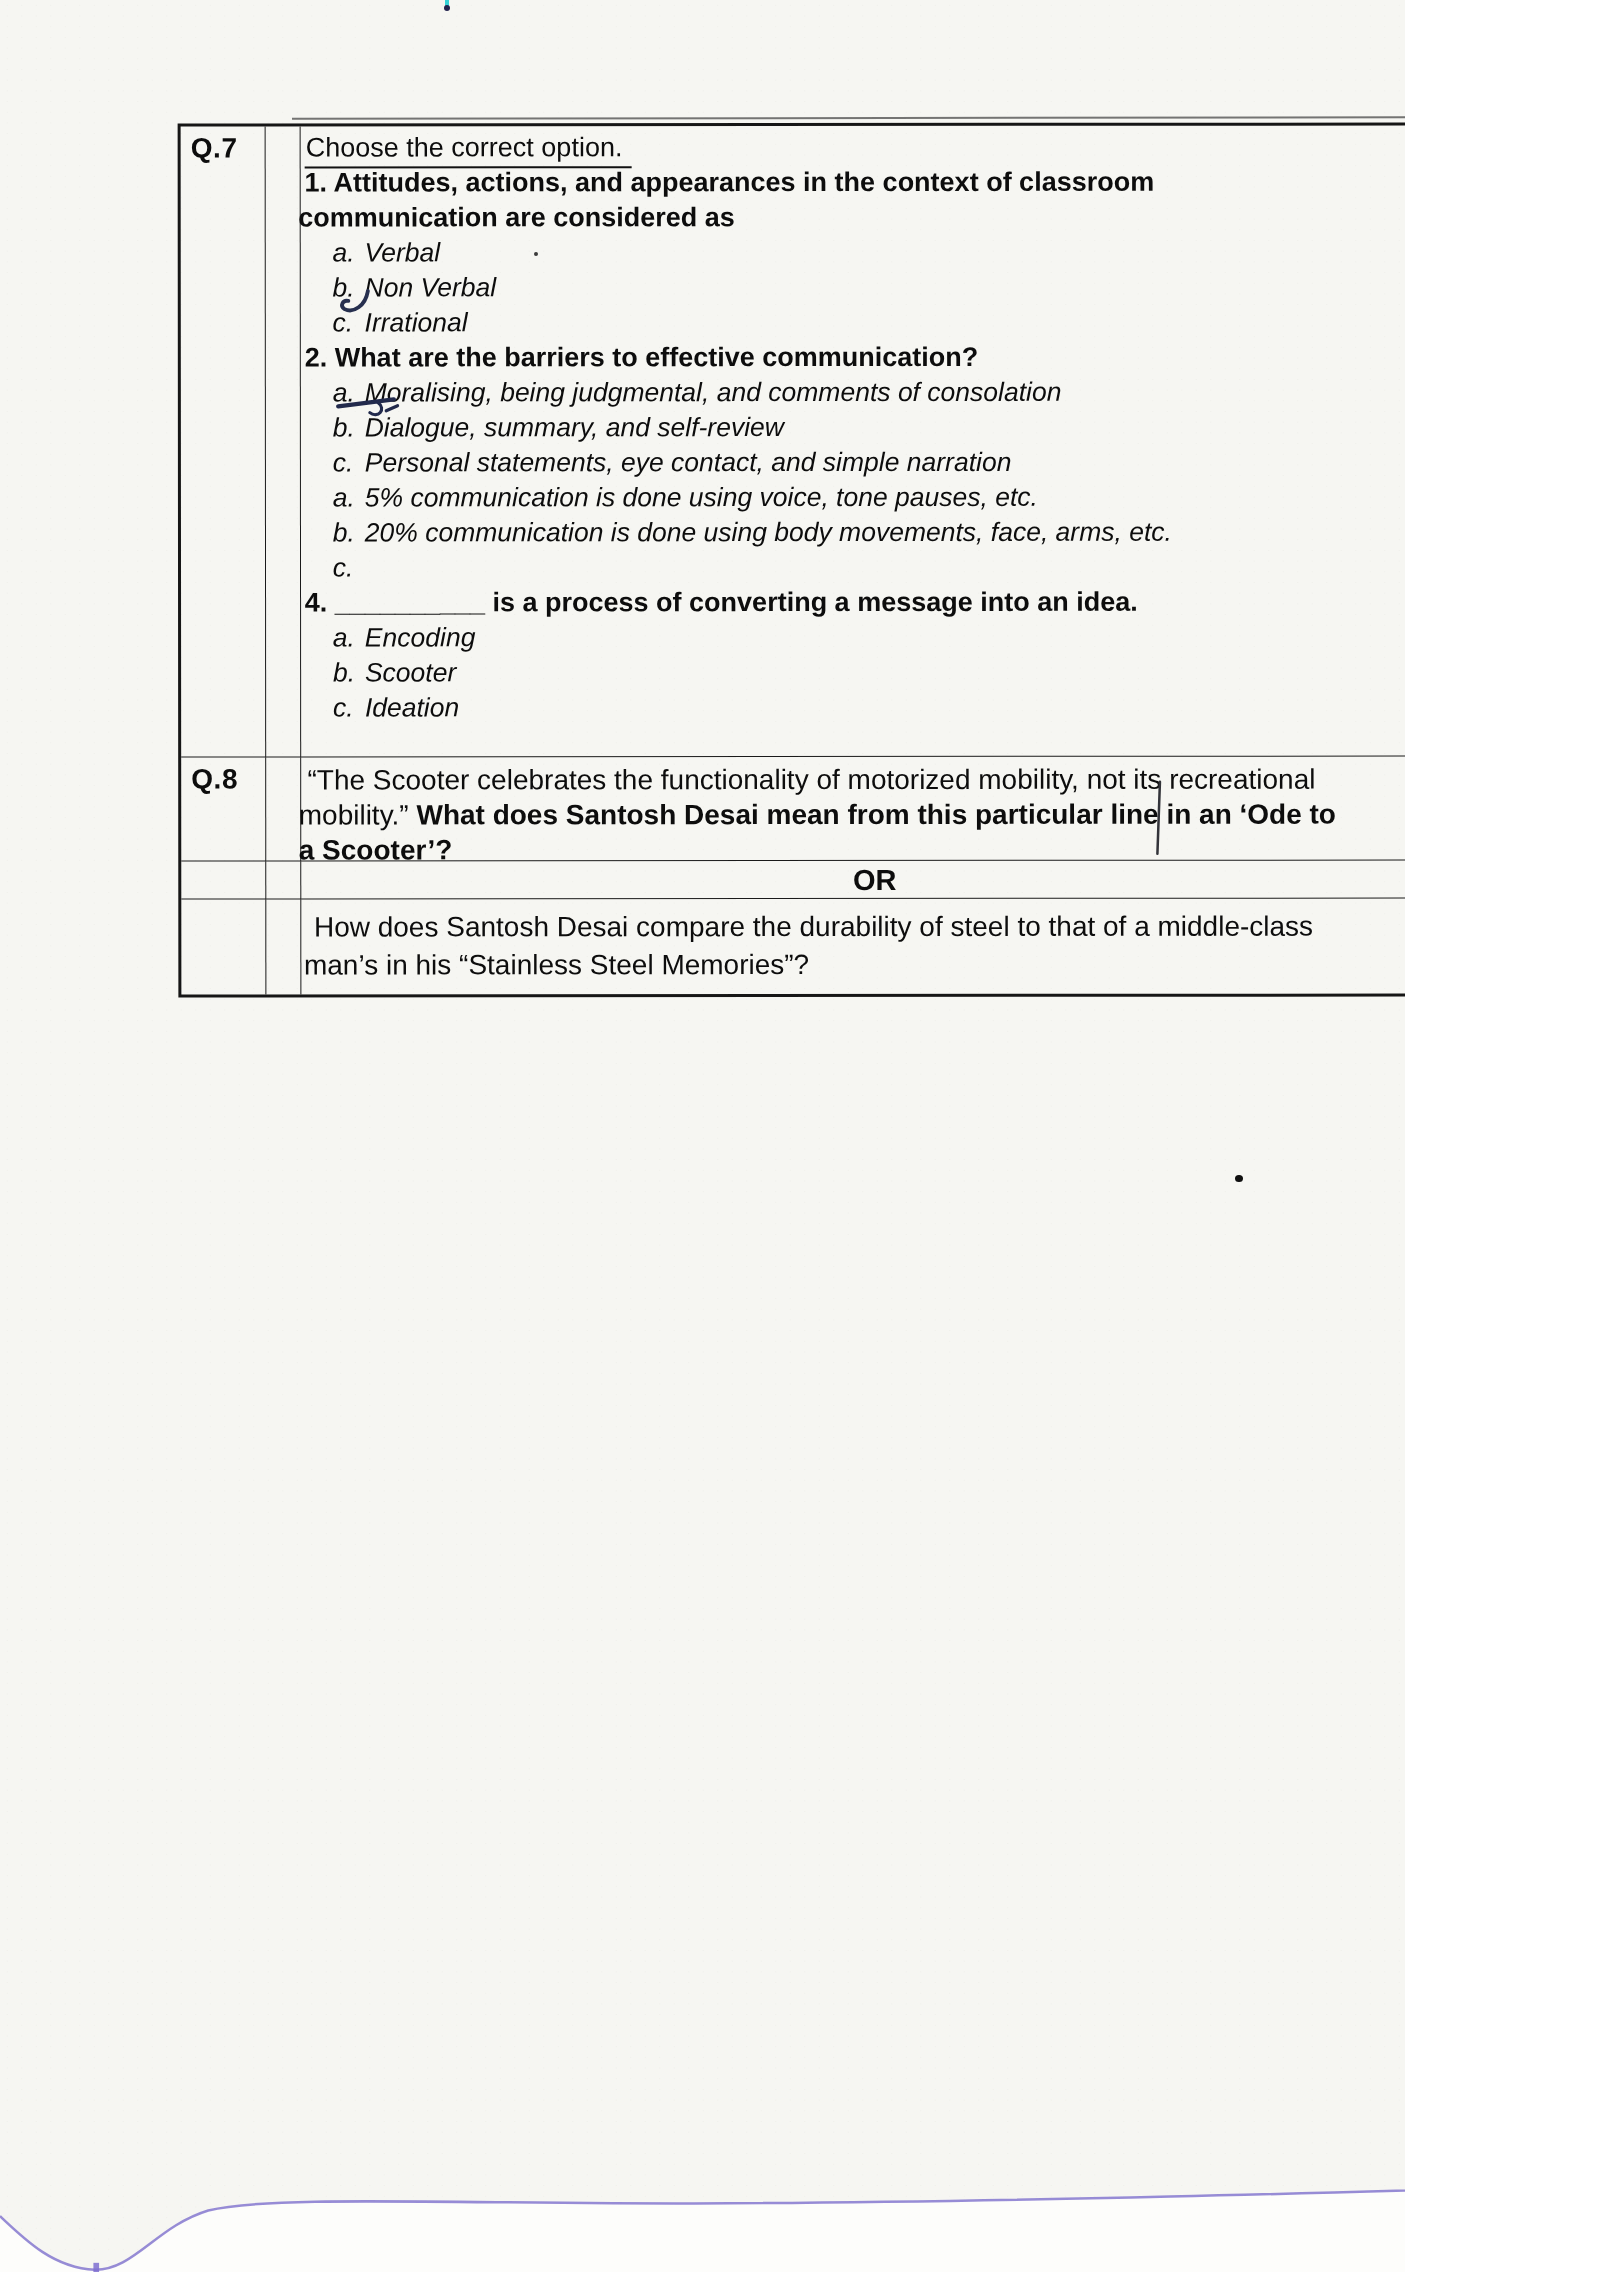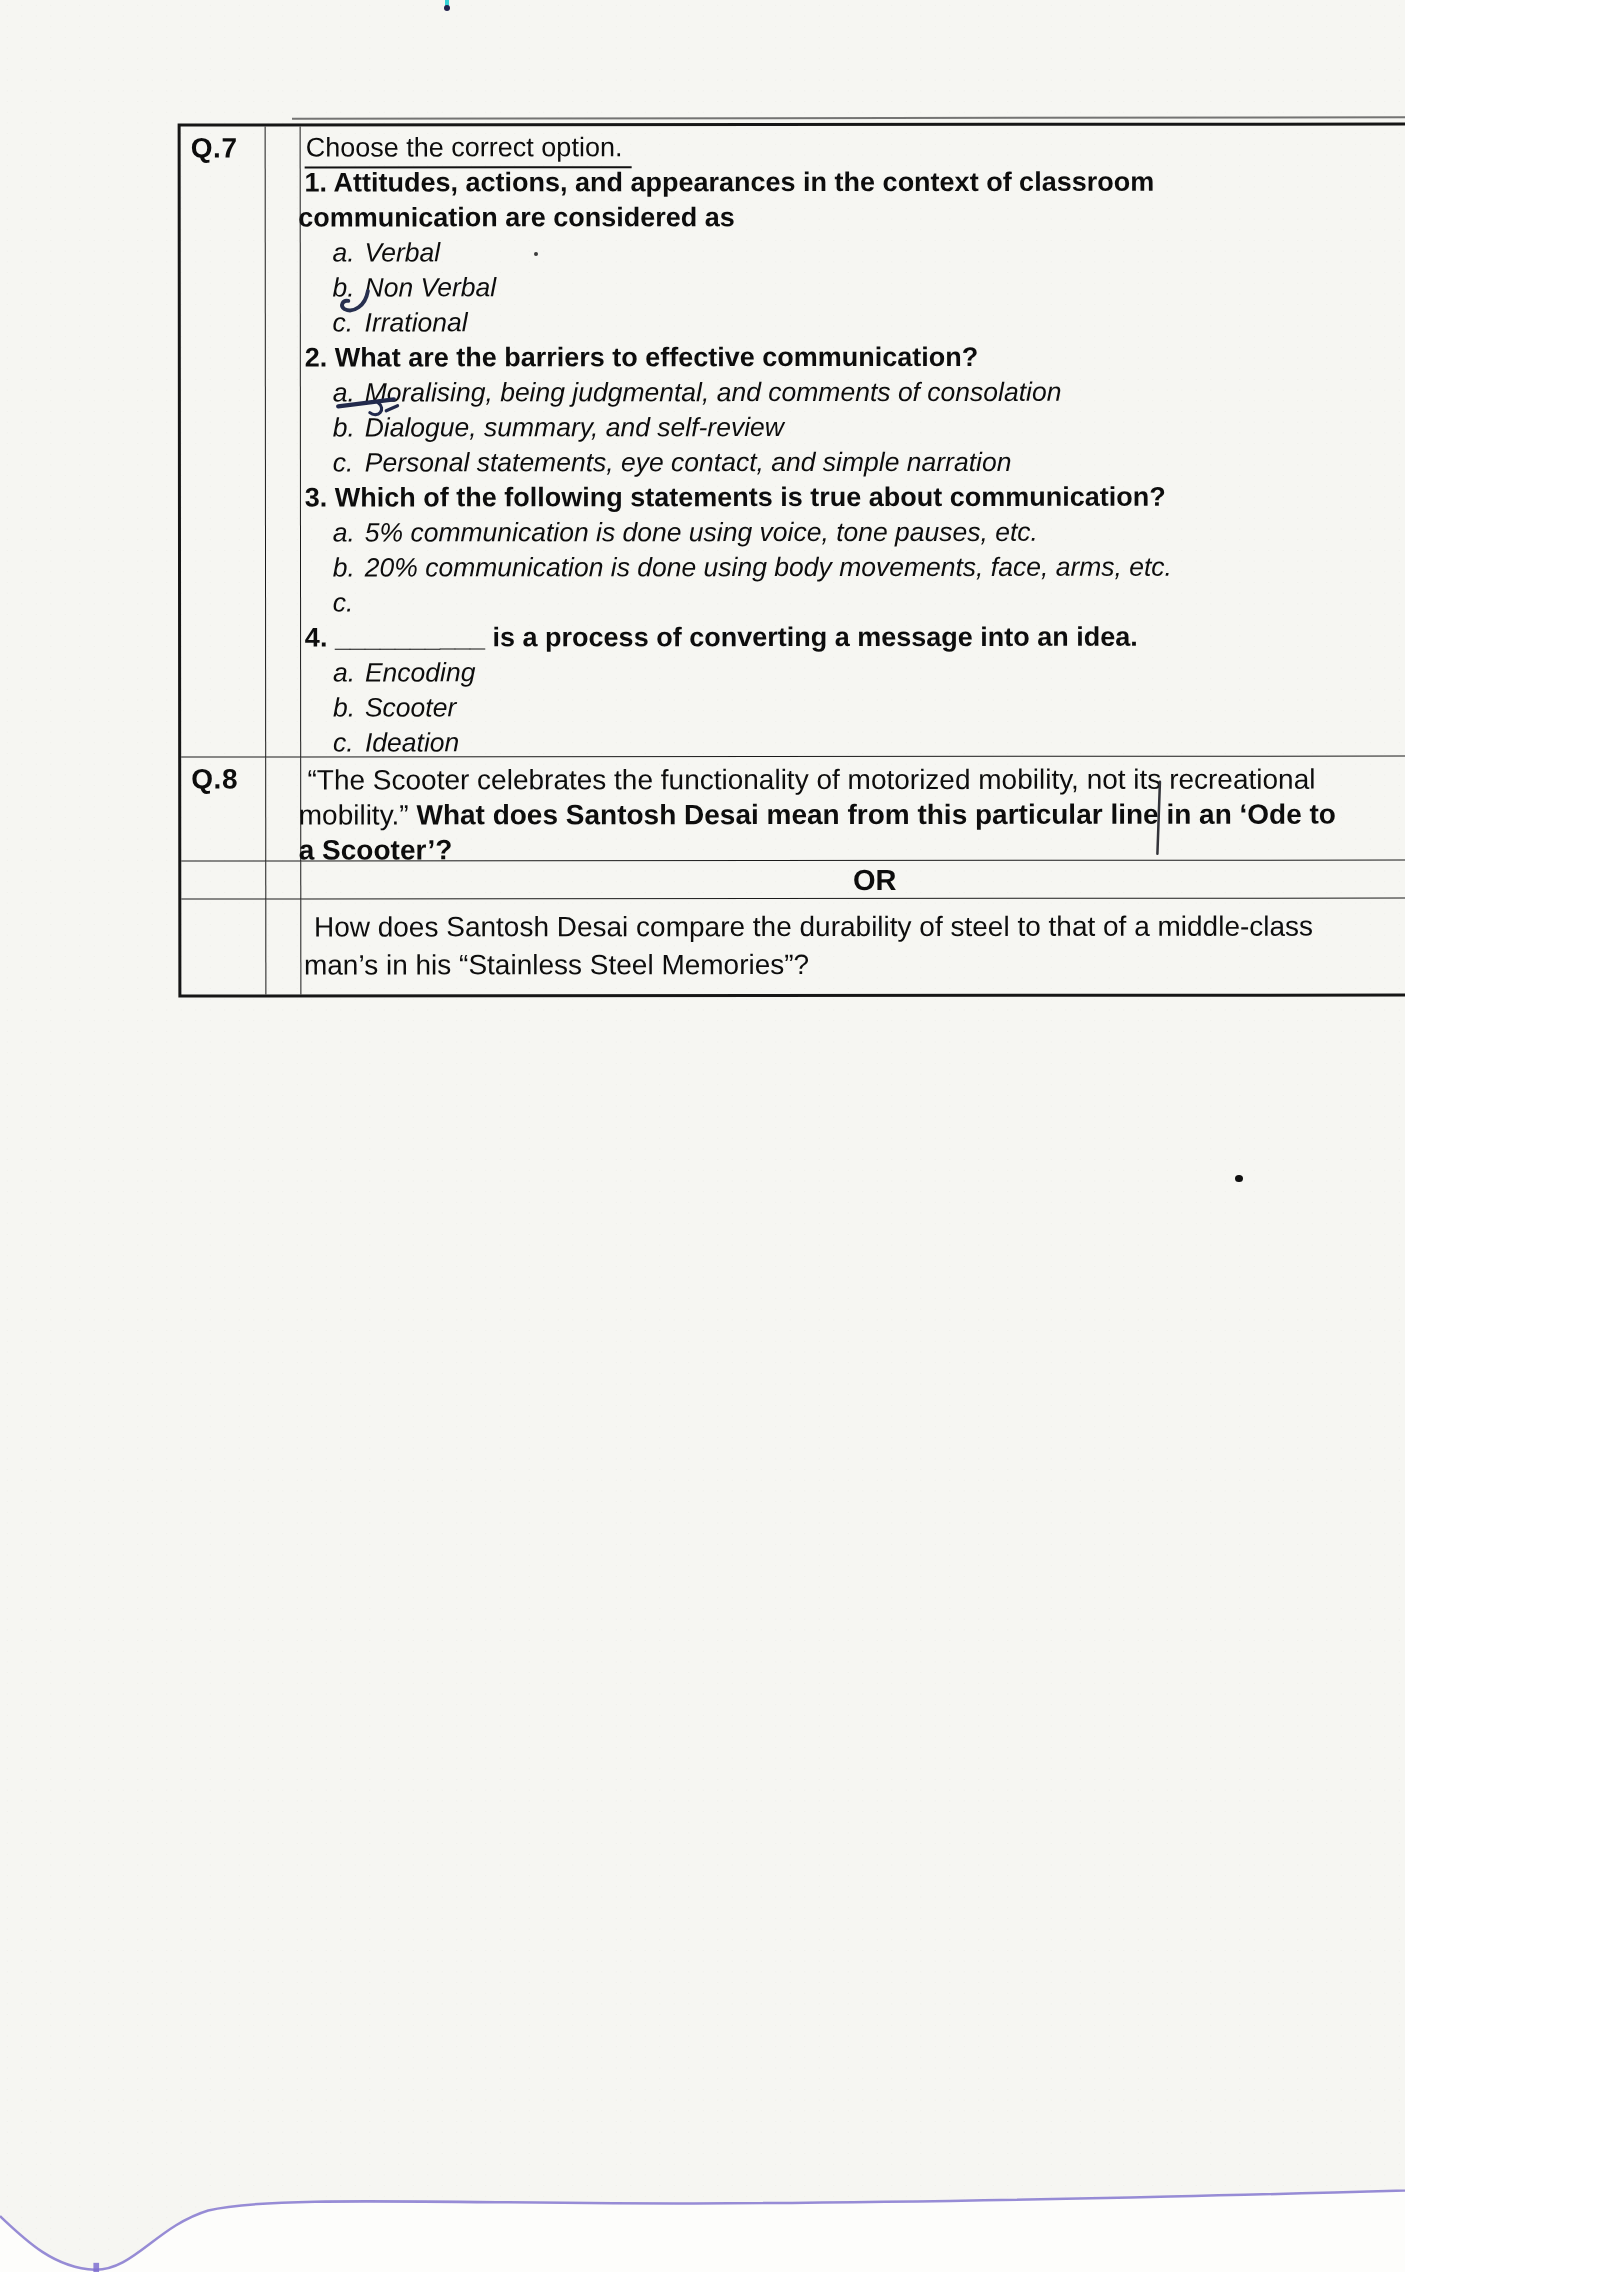--- a/index.html
+++ b/index.html
@@ -100,21 +100,20 @@
         </div>
       <div class="ln opt">
           <span class="letter">b.</span>
           <span>Dialogue, summary, and self-review</span>
         </div>
       <div class="ln opt">
           <span class="letter">c.</span>
           <span>Personal statements, eye contact, and simple narration</span>
         </div>
 
-      <div class="ln bold">3. Which of the following statements is true about communication?</div>
       <div class="ln opt">
           <span class="letter">a.</span>
           <span>5% communication is done using voice, tone pauses, etc.</span>
         </div>
       <div class="ln opt">
           <span class="letter">b.</span>
           <span>20% communication is done using body movements, face, arms, etc.</span>
         </div>
       <div class="ln opt">
           <span class="letter">c.</span>

